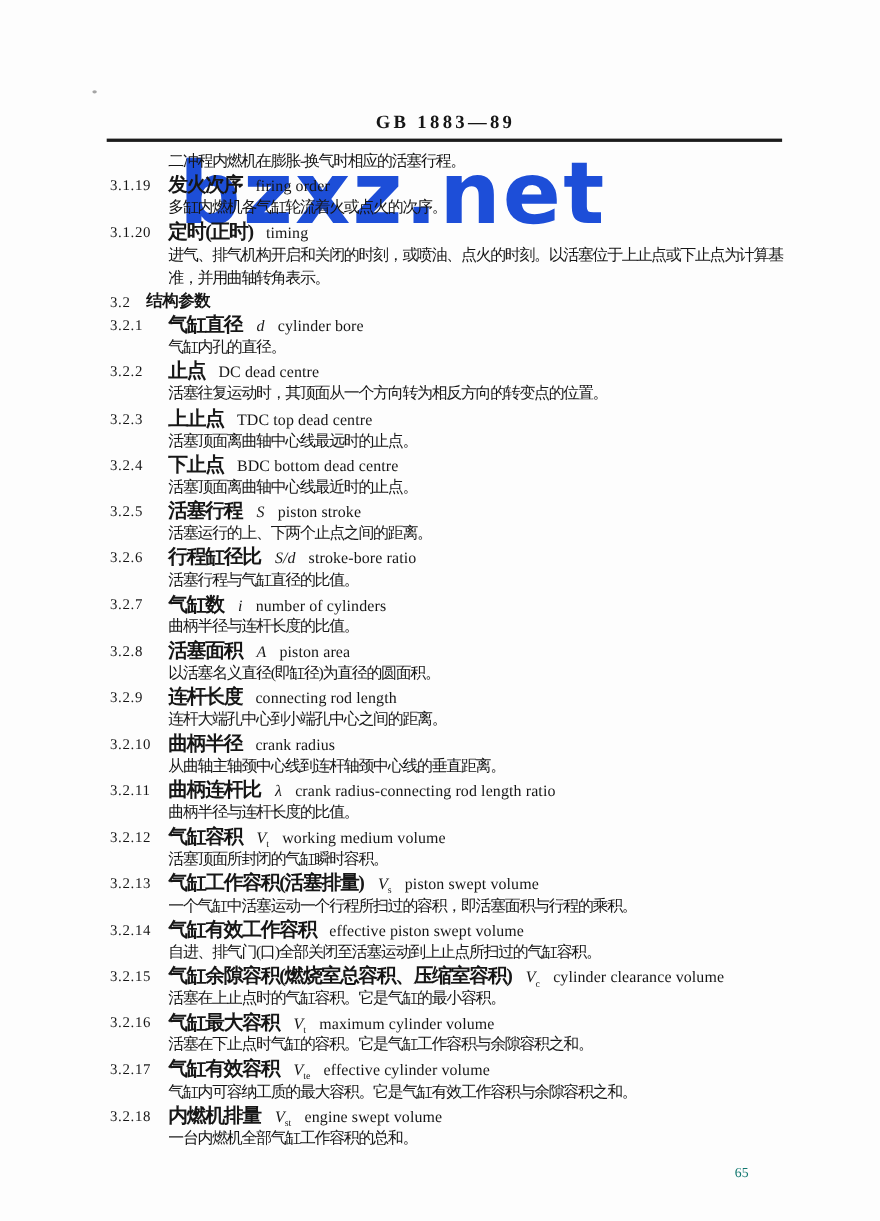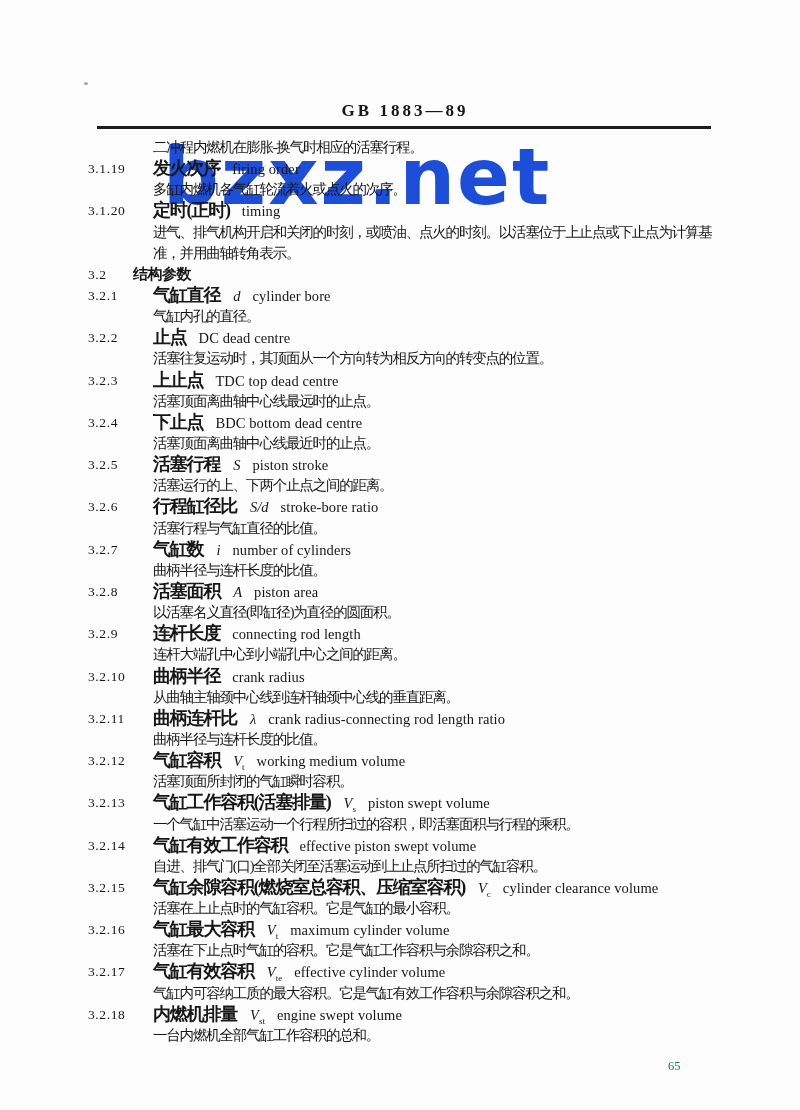--- a/index.html
+++ b/index.html
@@ -43,21 +43,21 @@
     top: 137px; left: 0; right: 0;
     z-index: 2;
   }
   .line {
     position: relative;
     height: 21.15px;
     line-height: 21.15px;
   }
   .num {
     position: absolute;
-    left: 88px;
+    left: 100px;
     font-size: 13.5px;
     letter-spacing: 0.6px;
     white-space: nowrap;
   }
   .txt {
     position: absolute;
     left: 153px;
     white-space: nowrap;
   }
   .zh {

